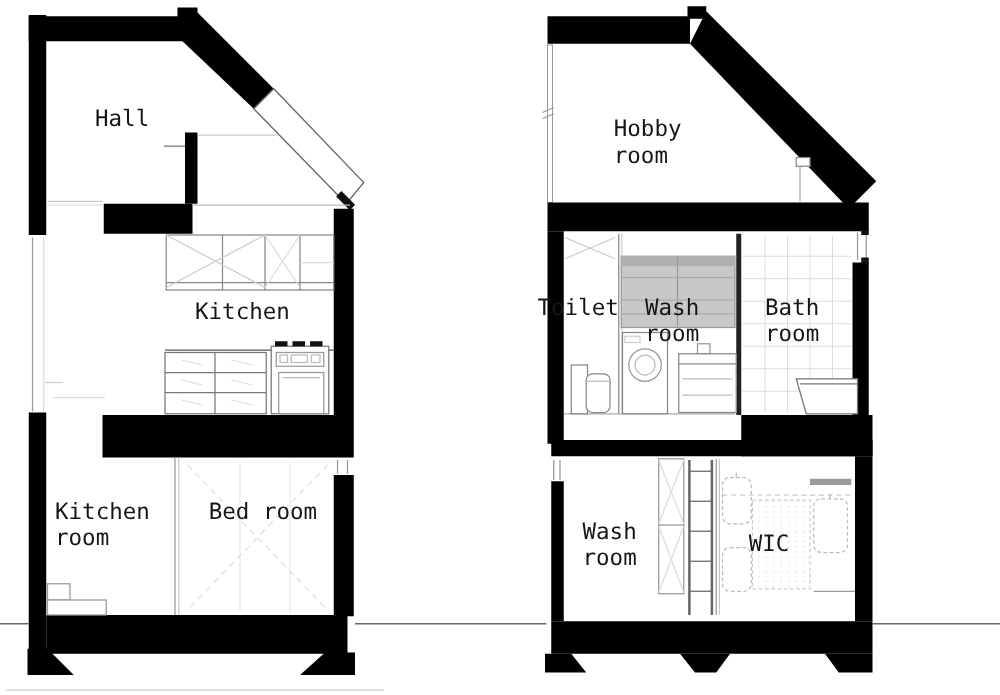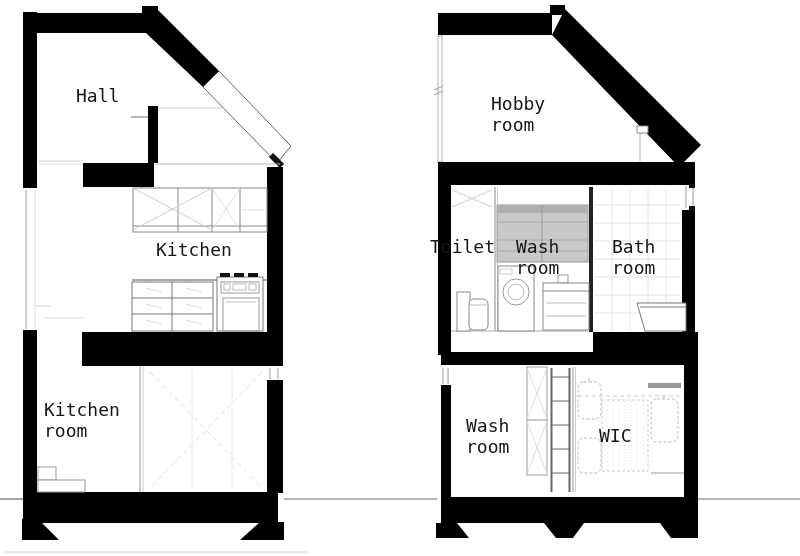--- a/index.html
+++ b/index.html
@@ -226,20 +226,21 @@
       <line x1="643" y1="401" x2="643" y2="470" stroke="#ddd" stroke-width="1" stroke-dasharray="1,3"></line>
       <line x1="651" y1="473" x2="684" y2="473" stroke="#999" stroke-width="1"></line>
     </g>
   </g>
 </svg>
 
 <div class="lbl" style="left:76px;top:85px">Hall</div>
 <div class="lbl" style="left:156px;top:239px">Kitchen</div>
 <div class="lbl" style="left:44px;top:399px">Kitchen
 room</div>
+<div class="lbl" style="left:167px;top:399px">Bed room</div>
 
 <div class="lbl" style="left:491px;top:93px">Hobby
 room</div>
 <div class="lbl" style="left:430px;top:236px">Toilet</div>
 <div class="lbl" style="left:516px;top:236px">Wash
 room</div>
 <div class="lbl" style="left:612px;top:236px">Bath
 room</div>
 <div class="lbl" style="left:466px;top:415px">Wash
 room</div>

